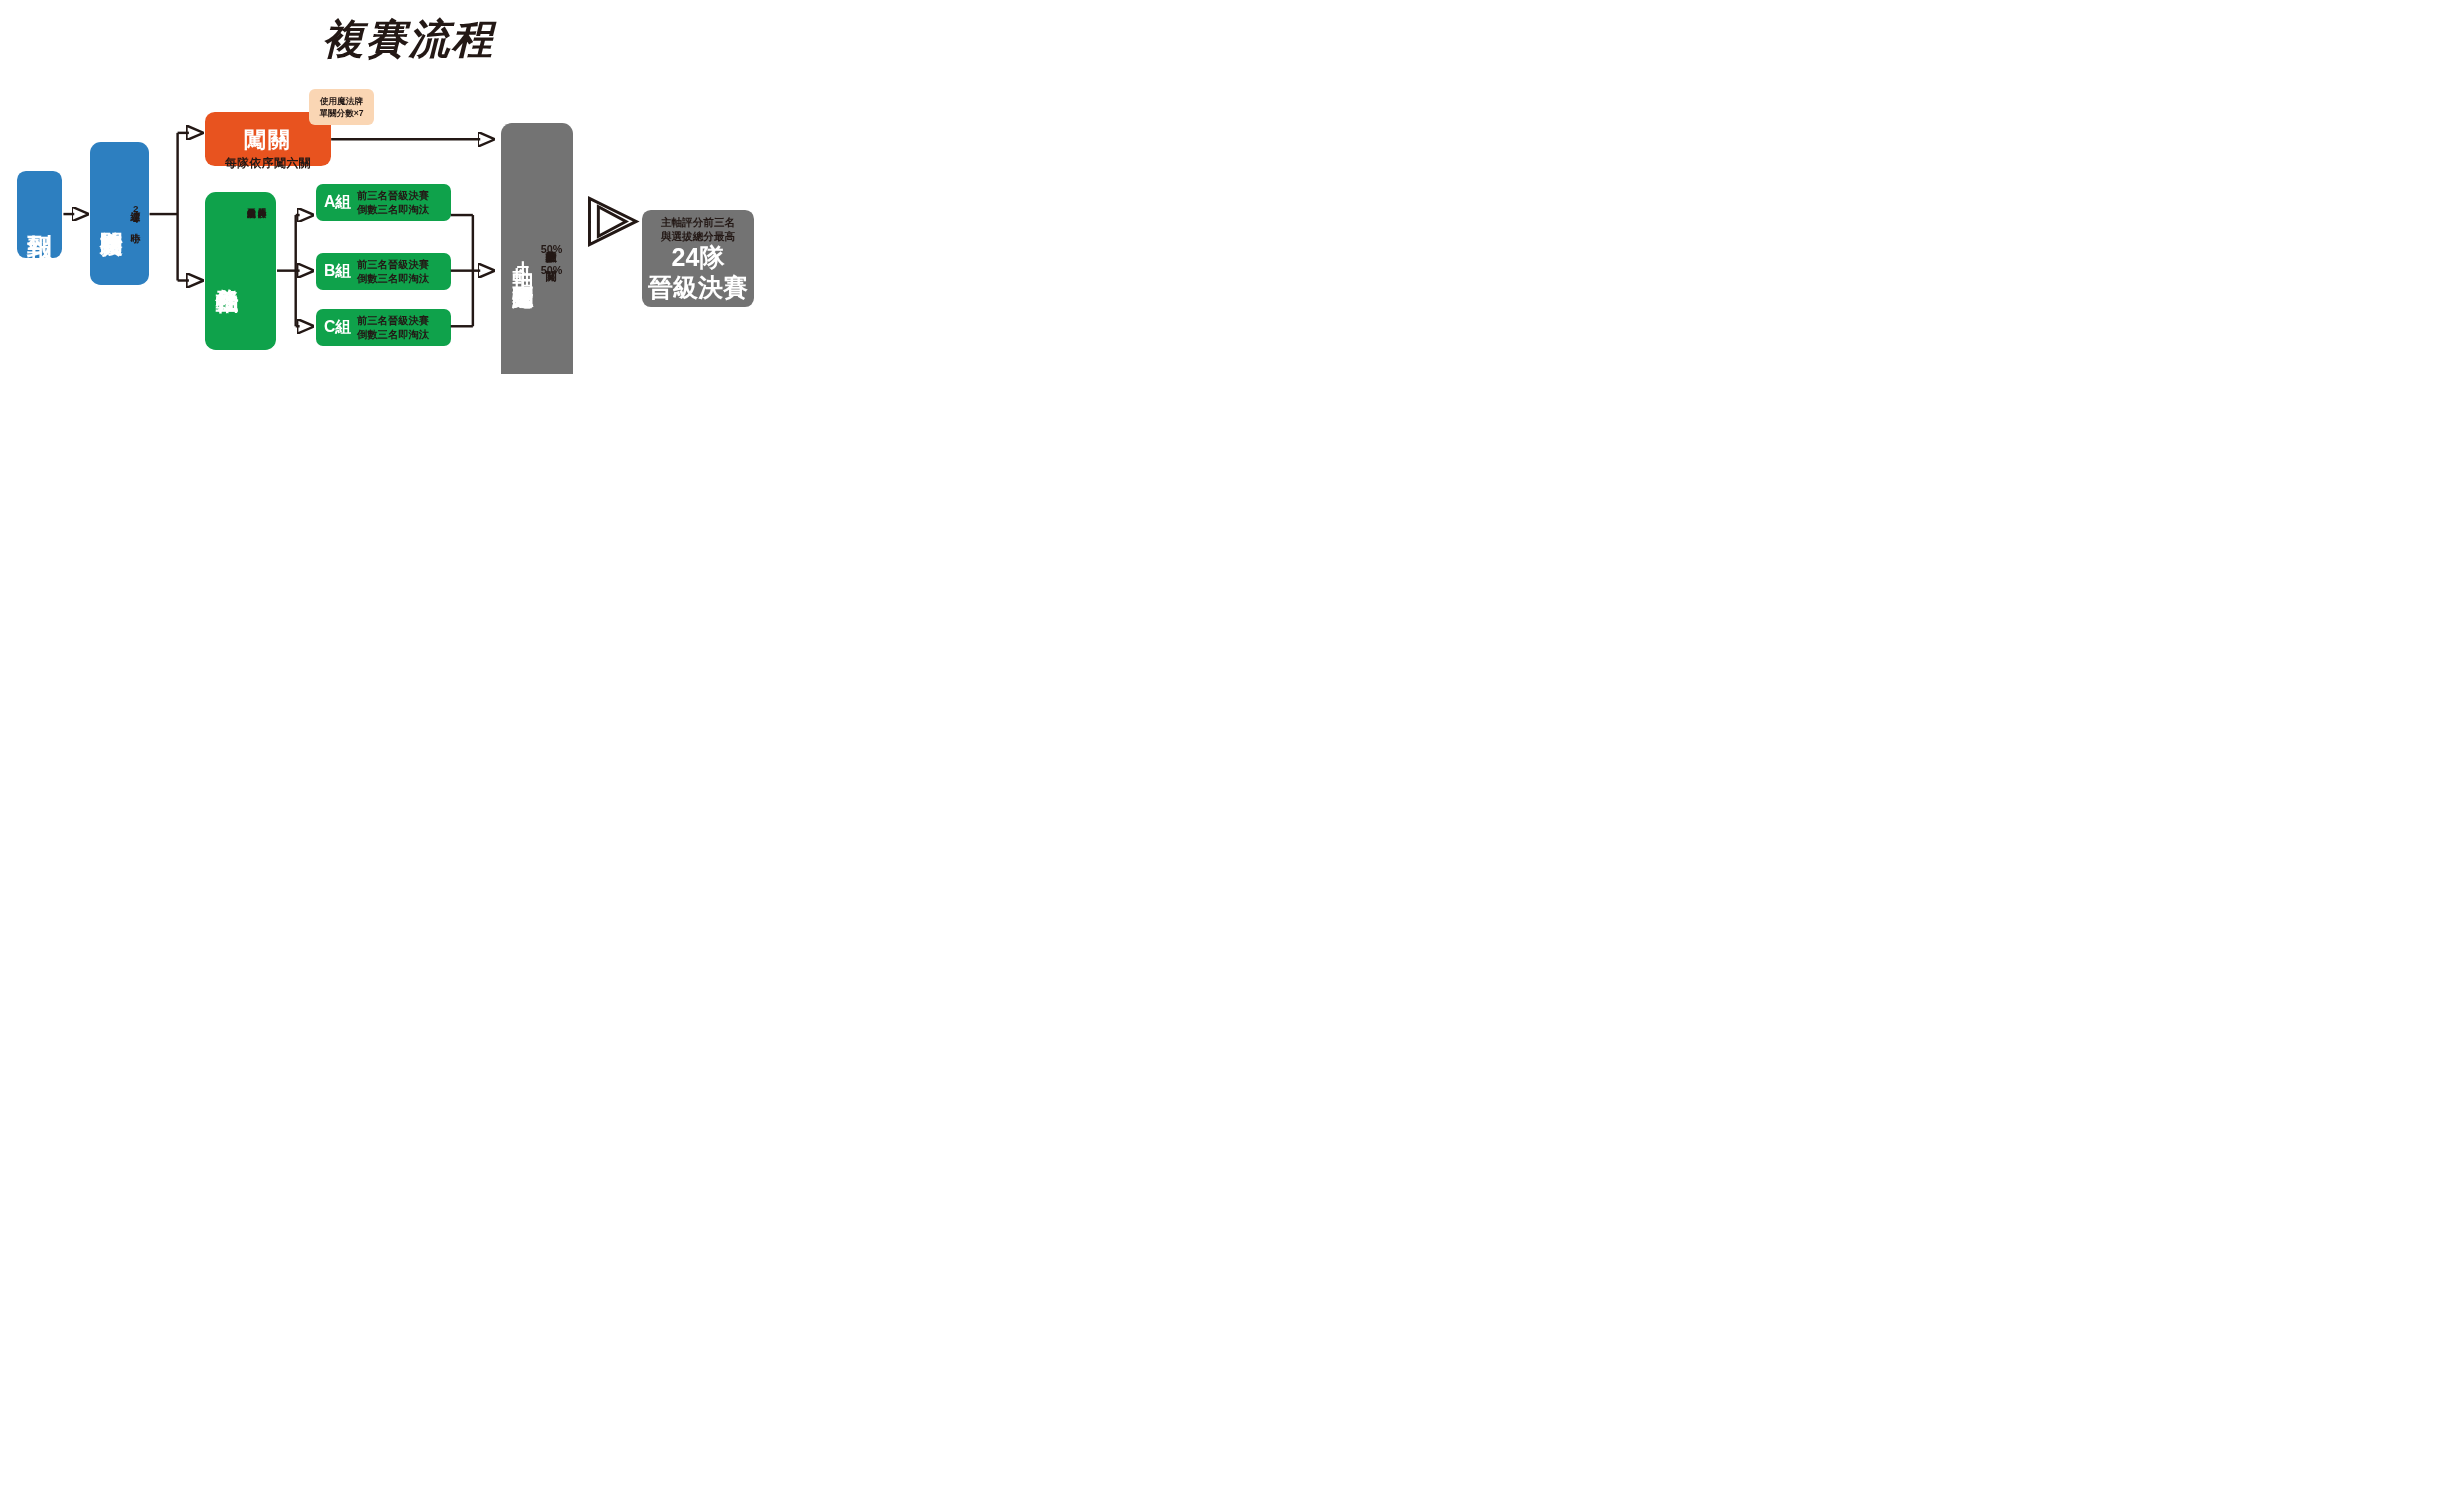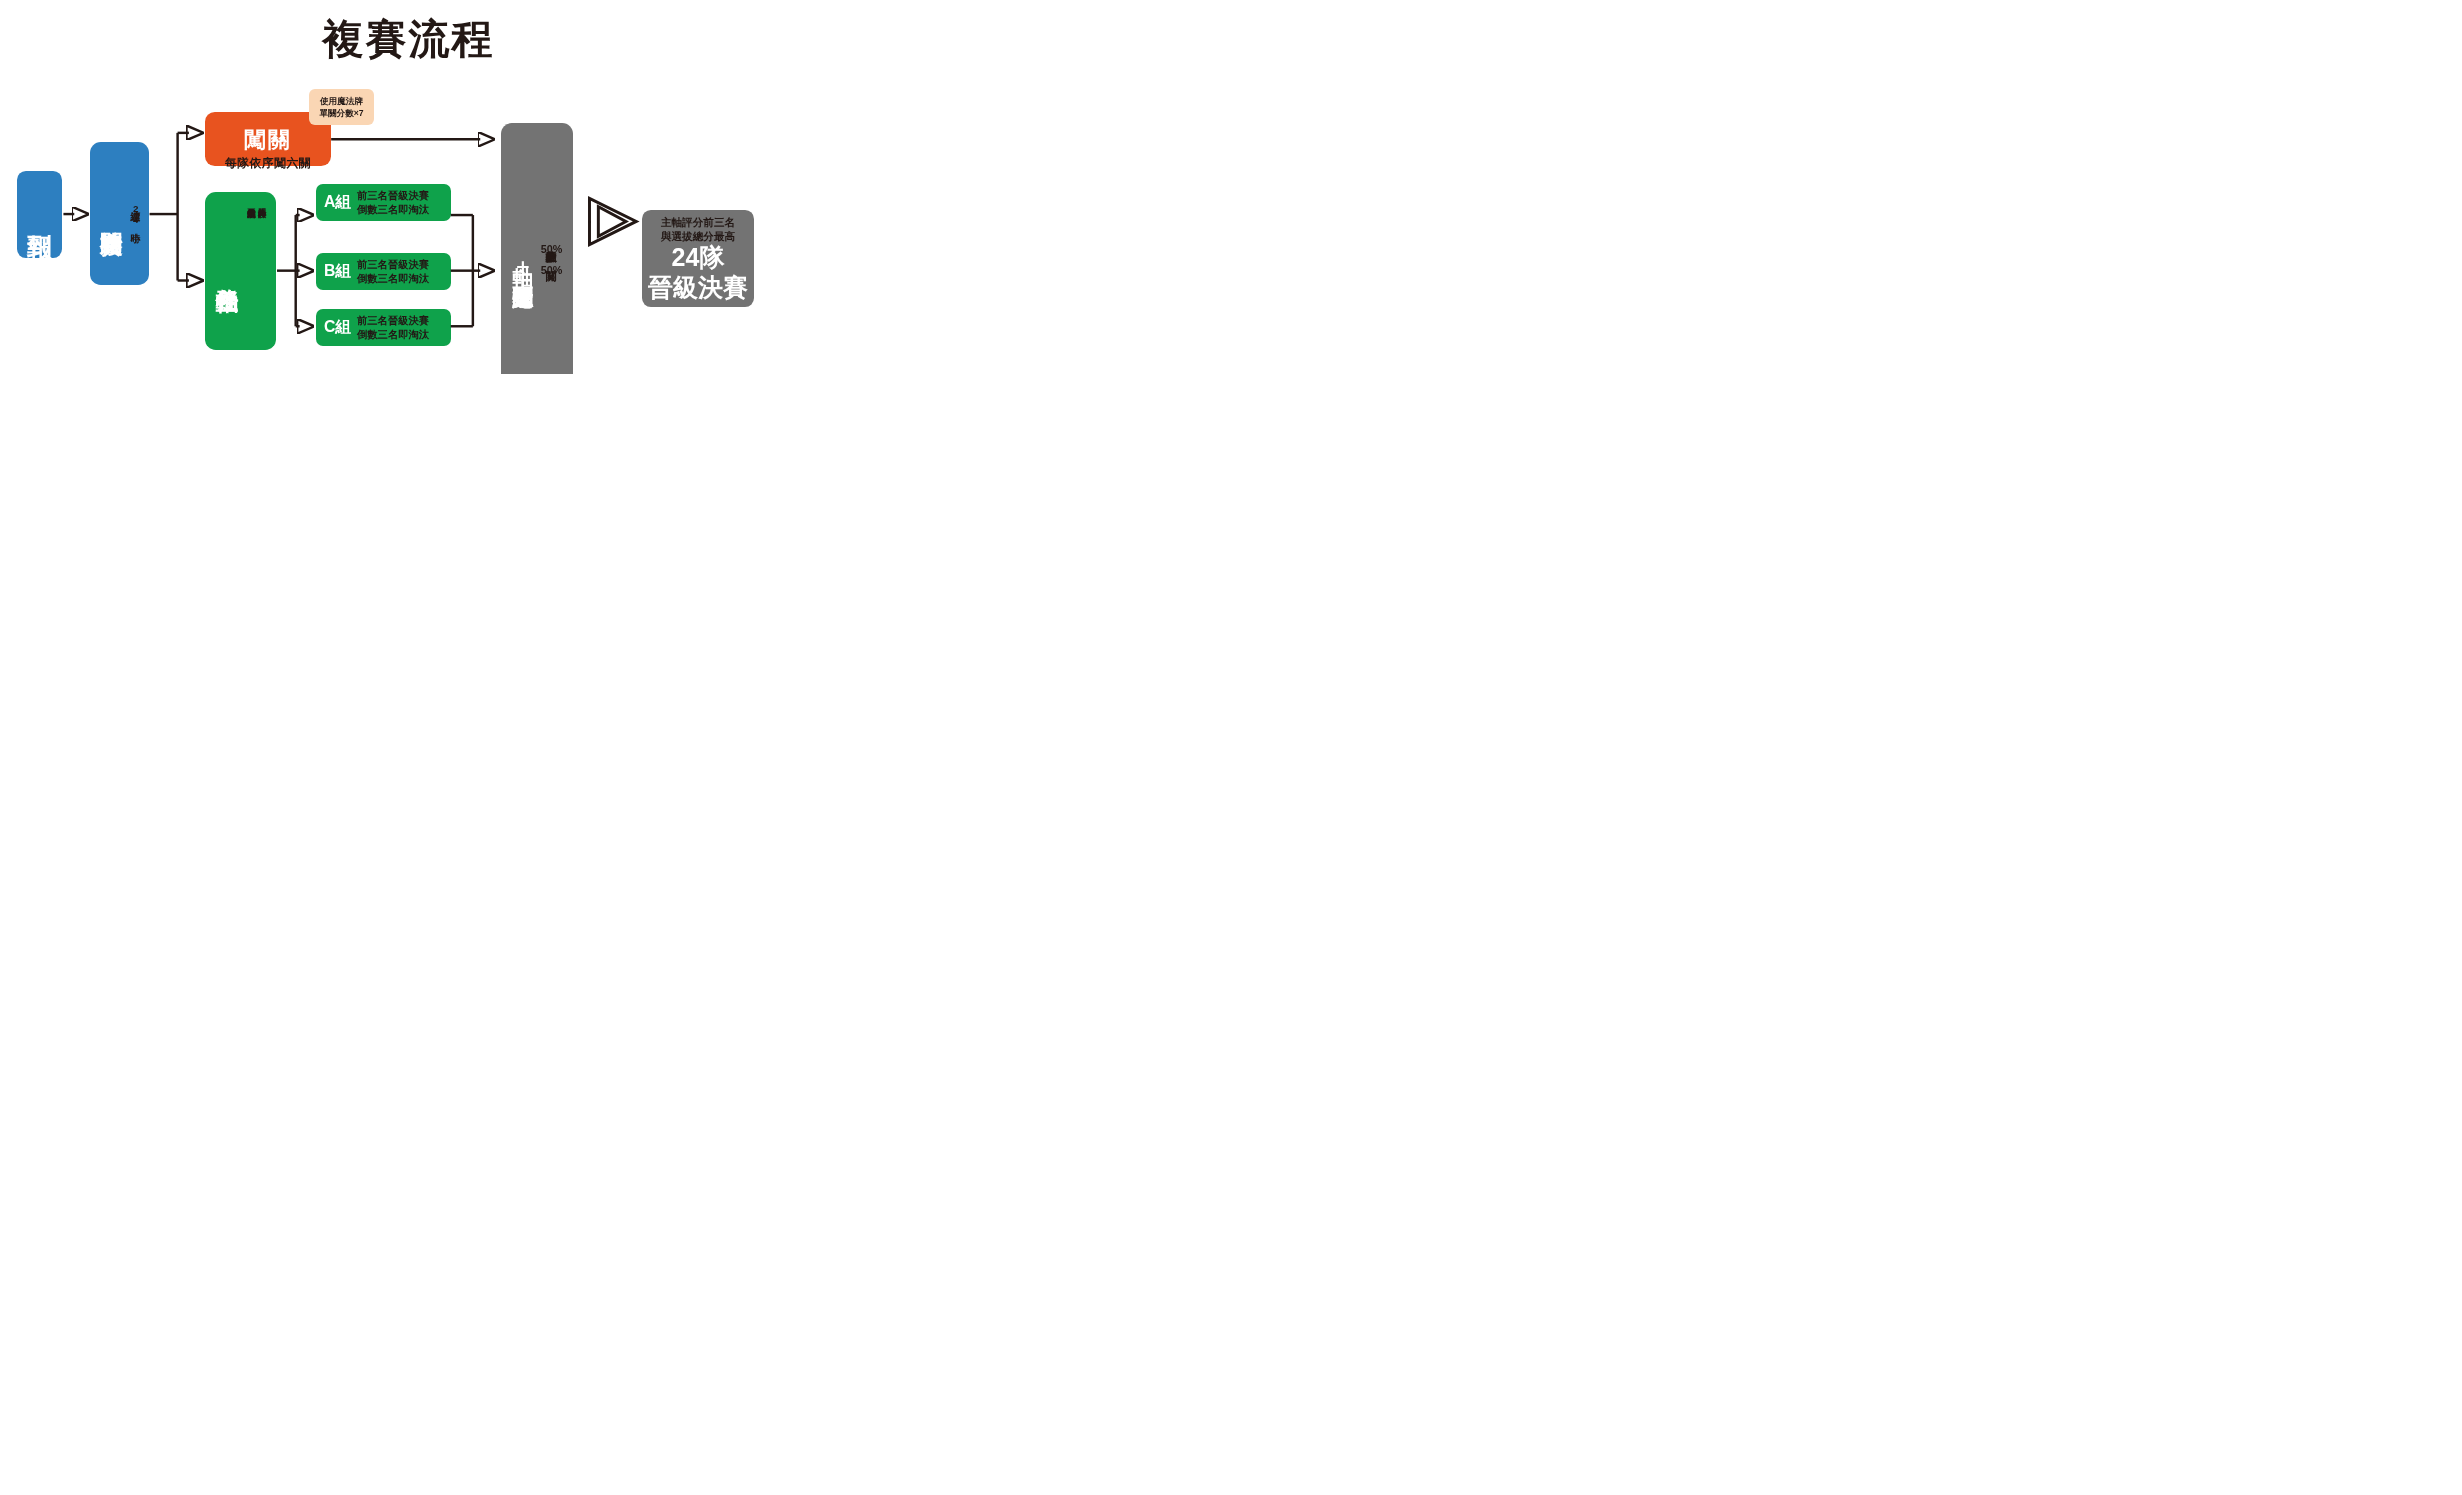--- a/index.html
+++ b/index.html
@@ -2,21 +2,21 @@
 <html style="font-size:7.9px"><head>
 <meta charset="utf-8">
 <style>
   html,body{margin:0;padding:0;background:#ffffff;}
   #stage{
     position:relative;width:773px;height:374px;background:#ffffff;overflow:hidden;
     font-family:"Liberation Sans", sans-serif;color:#231815;
   }
   .title{
     position:absolute;left:295px;top:17.7px;width:227px;text-align:center;
-    font-size:41px;font-weight:900;letter-spacing:2px;line-height:1.05;color:#231815;
+    font-size:41px;font-weight:900;letter-spacing:2px;line-height:1.05;color:#231815;font-style:italic;
   }
   .box{position:absolute;display:flex;align-items:center;justify-content:center;box-sizing:border-box;}
   .blue{background:#2D7FC0;}
   .orange{background:#E8531F;}
   .green{background:#0FA24B;}
   .gold{background:#737373;margin-top:38px;}
   .peach{background:#FAD6B4;}
   .vtext{writing-mode:vertical-rl;text-orientation:upright;}
   .wlabel{color:#ffffff;font-weight:900;}
   .klabel{color:#231815;font-weight:900;}

